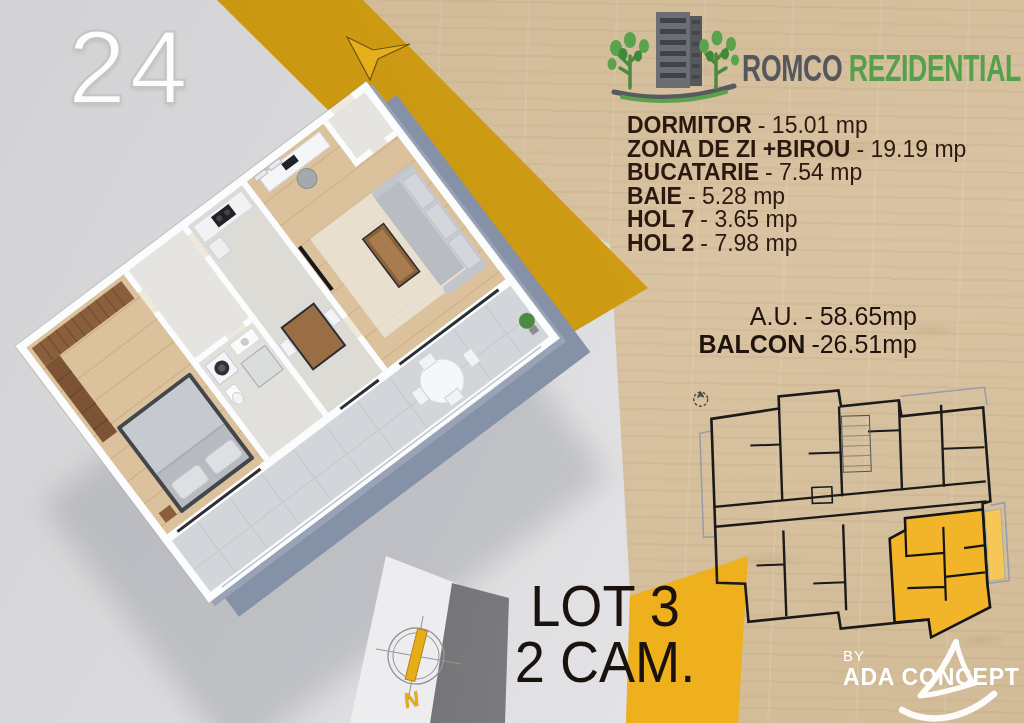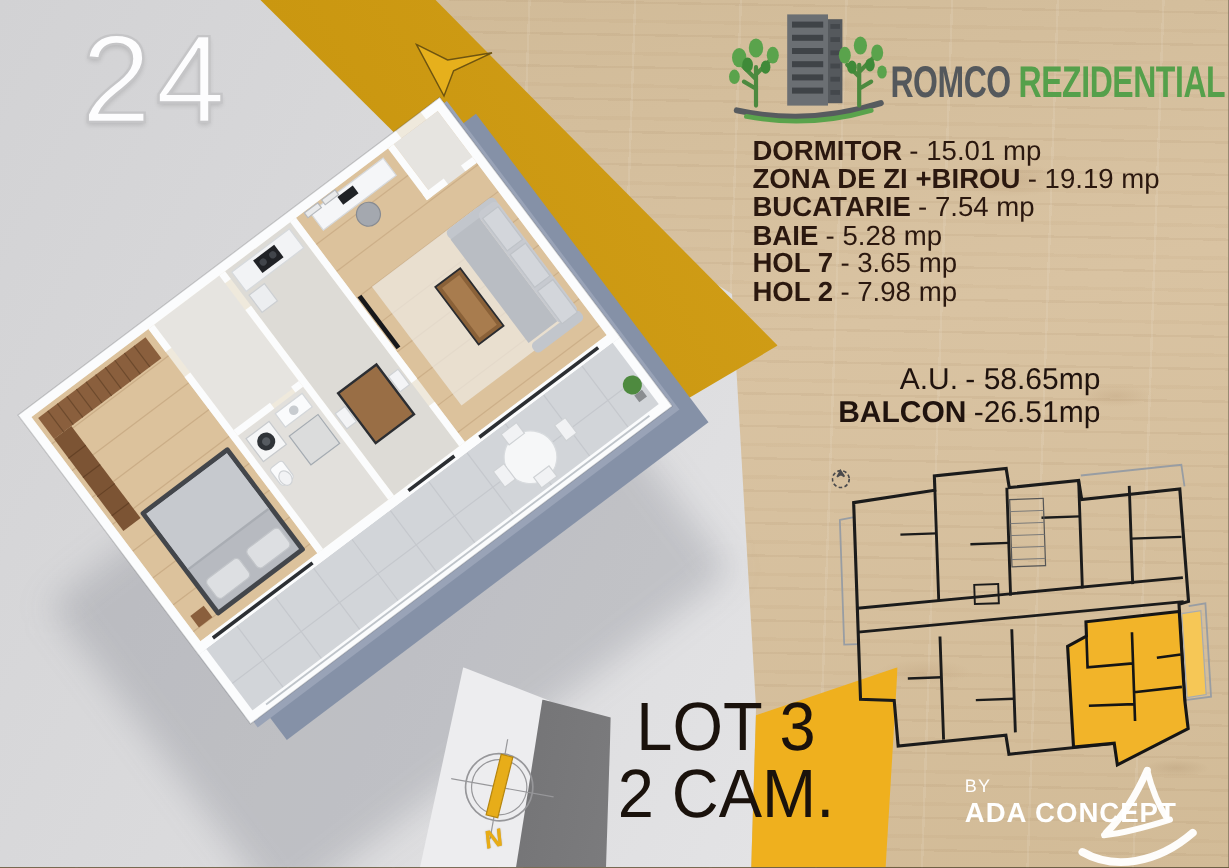--- a/index.html
+++ b/index.html
@@ -63,21 +63,21 @@
   .room-row b{font-weight:700;}
   .room-row span{font-weight:400;margin-left:6px;}
   
   .totals{left:617px;top:302px;width:300px;text-align:right;color:#20130e;font-size:25px;line-height:28px;white-space:nowrap;}
   .totals b{font-weight:700;}
   .totals span{font-weight:400;margin-left:6px;text-align:center;}
   
   .lot{left:480px;top:578px;width:250px;text-align:center;color:#1a120c;
     font-size:57px;line-height:56px;font-weight:400;transform:scaleX(.95);transform-origin:center top;white-space:nowrap;}
   
-  .credit{left:804px;top:648px;color:#ffffff;line-height:1;}
+  .credit{left:843px;top:648px;color:#ffffff;line-height:1;}
   .credit .by{font-size:15px;letter-spacing:1px;font-weight:400;}
   .credit .studio{font-size:23px;font-weight:700;letter-spacing:.8px;margin-top:3px;}
   .north-label{left:404px;top:688px;color:#e8ac15;font-size:21px;font-weight:700;
     transform:rotate(-12deg) skewX(-6deg);text-shadow:0 0 1px rgba(90,60,0,.5);}
   svg{display:block;}
 </style>
 </head>
 <body>
 
 <div class="stage">

